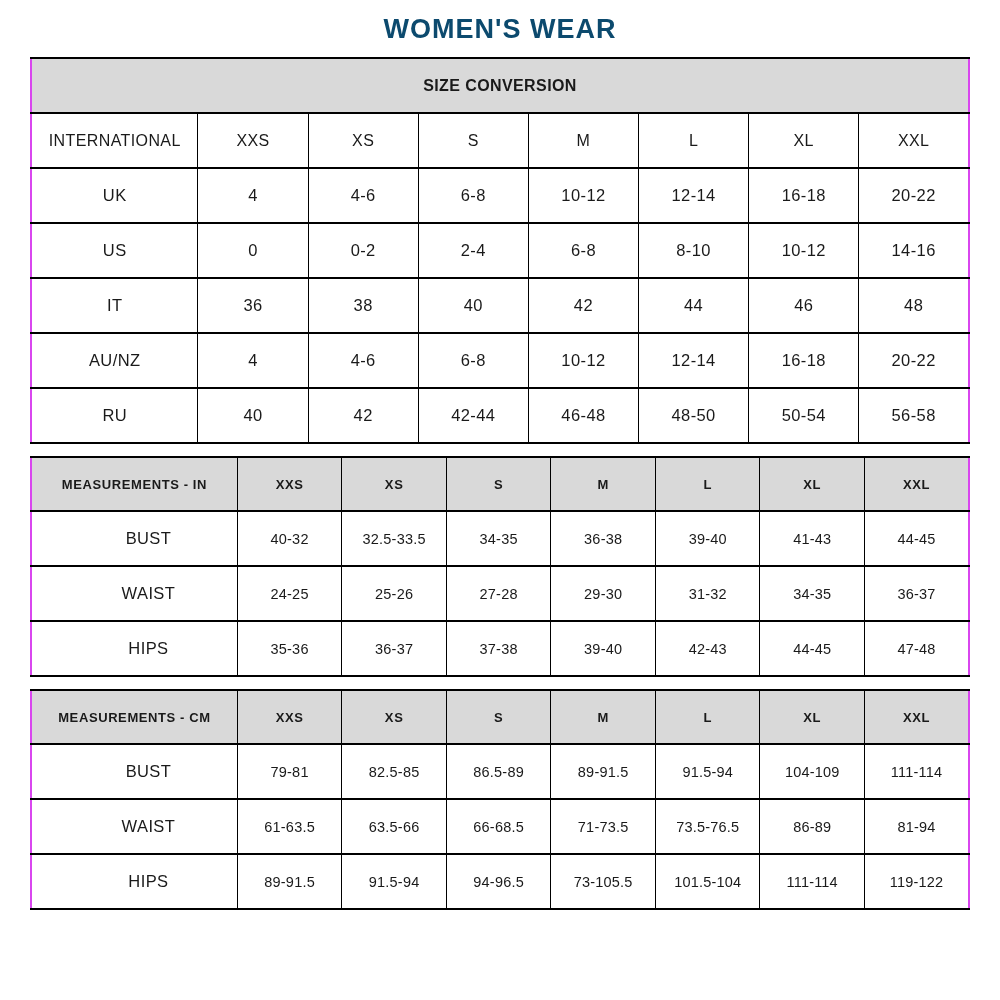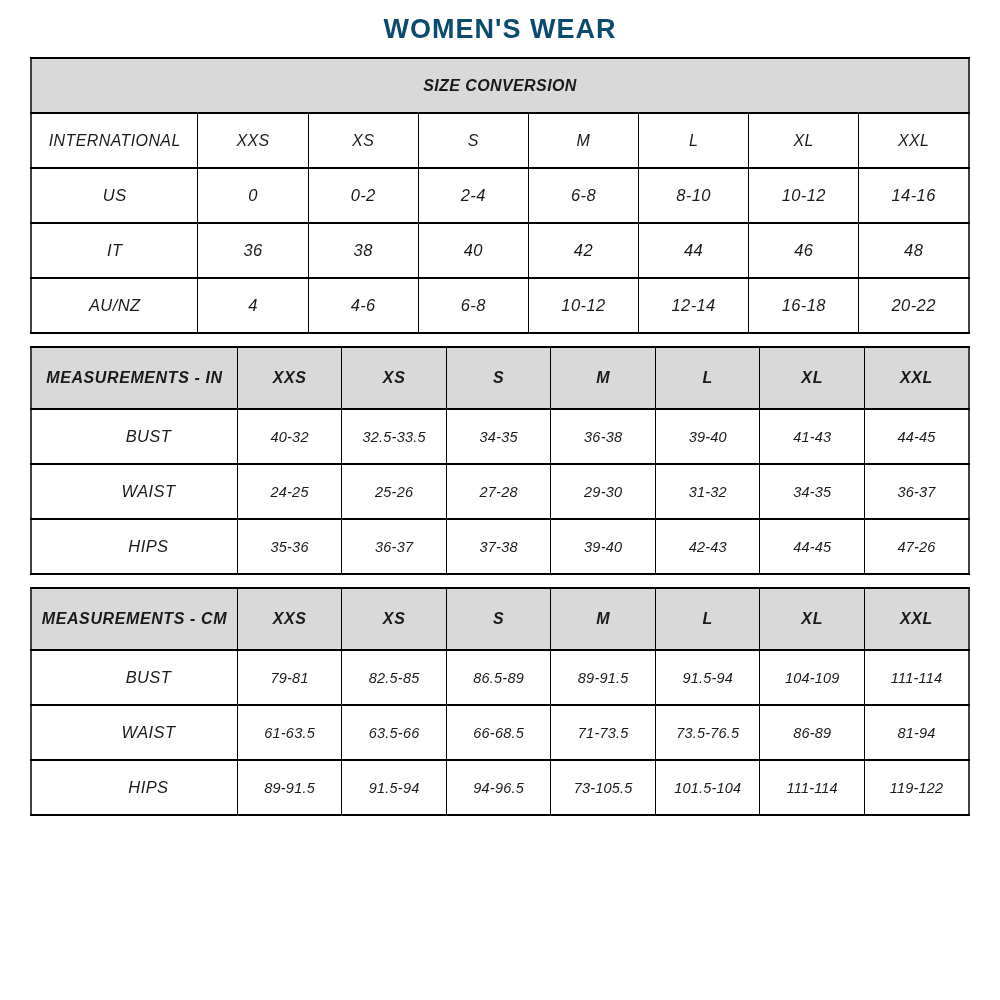--- a/index.html
+++ b/index.html
@@ -17,22 +17,21 @@
     font-size: 27px;
     font-weight: 700;
     letter-spacing: 1px;
     padding: 14px 0 12px 0;
     color: #0c4a6e;
   }
   table.tbl {
     width: 100%;
     border-collapse: collapse;
     table-layout: fixed;
-    border: 2px solid #404040;
-    font-style: italic;
+    border: 2px solid #d946ef;
   }
   table.tbl + table.tbl { margin-top: 12px; }
   .tbl th, .tbl td {
     border-left: 1px solid #000;
     border-right: 1px solid #000;
     border-top: 2px solid #000;
     border-bottom: 2px solid #000;
     text-align: center;
     vertical-align: middle;
     background: #ffffff;
@@ -50,22 +49,22 @@
   
   .t1 col.label-col { width: 17.8%; }
   .t1 .head-cell { font-weight: 400; font-size: 16px; }
   .t1 .row-label { font-weight: 400; font-size: 16.5px; }
   .t1 .value-cell { font-weight: 400; font-size: 16.5px; }
   
   .tm col.label-col { width: 22%; }
   .tm .head-cell {
     background: #d9d9d9 !important;
     font-weight: 700;
-    font-size: 16px;
-    height: 62px;
+    font-size: 13px;
+    height: 54px;
     letter-spacing: 0.6px;
   }
   .tm .row-label { font-weight: 400; font-size: 16.5px; padding-left: 28px; }
   .tm .value-cell { font-weight: 400; font-size: 14.5px; letter-spacing: 0.2px; }
 </style>
 </head>
 <body>
 
 <div>
 
@@ -92,20 +91,30 @@
           <th class="head-cell">XS</th>
           <th class="head-cell">S</th>
           <th class="head-cell">M</th>
           <th class="head-cell">L</th>
           <th class="head-cell">XL</th>
           <th class="head-cell">XXL</th>
         </tr>
     </thead>
     <tbody>
         <tr>
+          <td class="row-label">UK</td>
+          <td class="value-cell">4</td>
+          <td class="value-cell">4-6</td>
+          <td class="value-cell">6-8</td>
+          <td class="value-cell">10-12</td>
+          <td class="value-cell">12-14</td>
+          <td class="value-cell">16-18</td>
+          <td class="value-cell">20-22</td>
+        </tr>
+        <tr>
           <td class="row-label">US</td>
           <td class="value-cell">0</td>
           <td class="value-cell">0-2</td>
           <td class="value-cell">2-4</td>
           <td class="value-cell">6-8</td>
           <td class="value-cell">8-10</td>
           <td class="value-cell">10-12</td>
           <td class="value-cell">14-16</td>
         </tr>
         <tr>
@@ -121,20 +130,30 @@
         <tr>
           <td class="row-label">AU/NZ</td>
           <td class="value-cell">4</td>
           <td class="value-cell">4-6</td>
           <td class="value-cell">6-8</td>
           <td class="value-cell">10-12</td>
           <td class="value-cell">12-14</td>
           <td class="value-cell">16-18</td>
           <td class="value-cell">20-22</td>
         </tr>
+        <tr>
+          <td class="row-label">RU</td>
+          <td class="value-cell">40</td>
+          <td class="value-cell">42</td>
+          <td class="value-cell">42-44</td>
+          <td class="value-cell">46-48</td>
+          <td class="value-cell">48-50</td>
+          <td class="value-cell">50-54</td>
+          <td class="value-cell">56-58</td>
+        </tr>
       </tbody>
   </table>
 
   <table class="tbl tm t2">
     <colgroup>
         <col class="label-col">
         <col>
         <col>
         <col>
         <col>
@@ -176,21 +195,21 @@
           <td class="value-cell">36-37</td>
         </tr>
         <tr>
           <td class="row-label">HIPS</td>
           <td class="value-cell">35-36</td>
           <td class="value-cell">36-37</td>
           <td class="value-cell">37-38</td>
           <td class="value-cell">39-40</td>
           <td class="value-cell">42-43</td>
           <td class="value-cell">44-45</td>
-          <td class="value-cell">47-26</td>
+          <td class="value-cell">47-48</td>
         </tr>
       </tbody>
   </table>
 
   <table class="tbl tm t3">
     <colgroup>
         <col class="label-col">
         <col>
         <col>
         <col>

